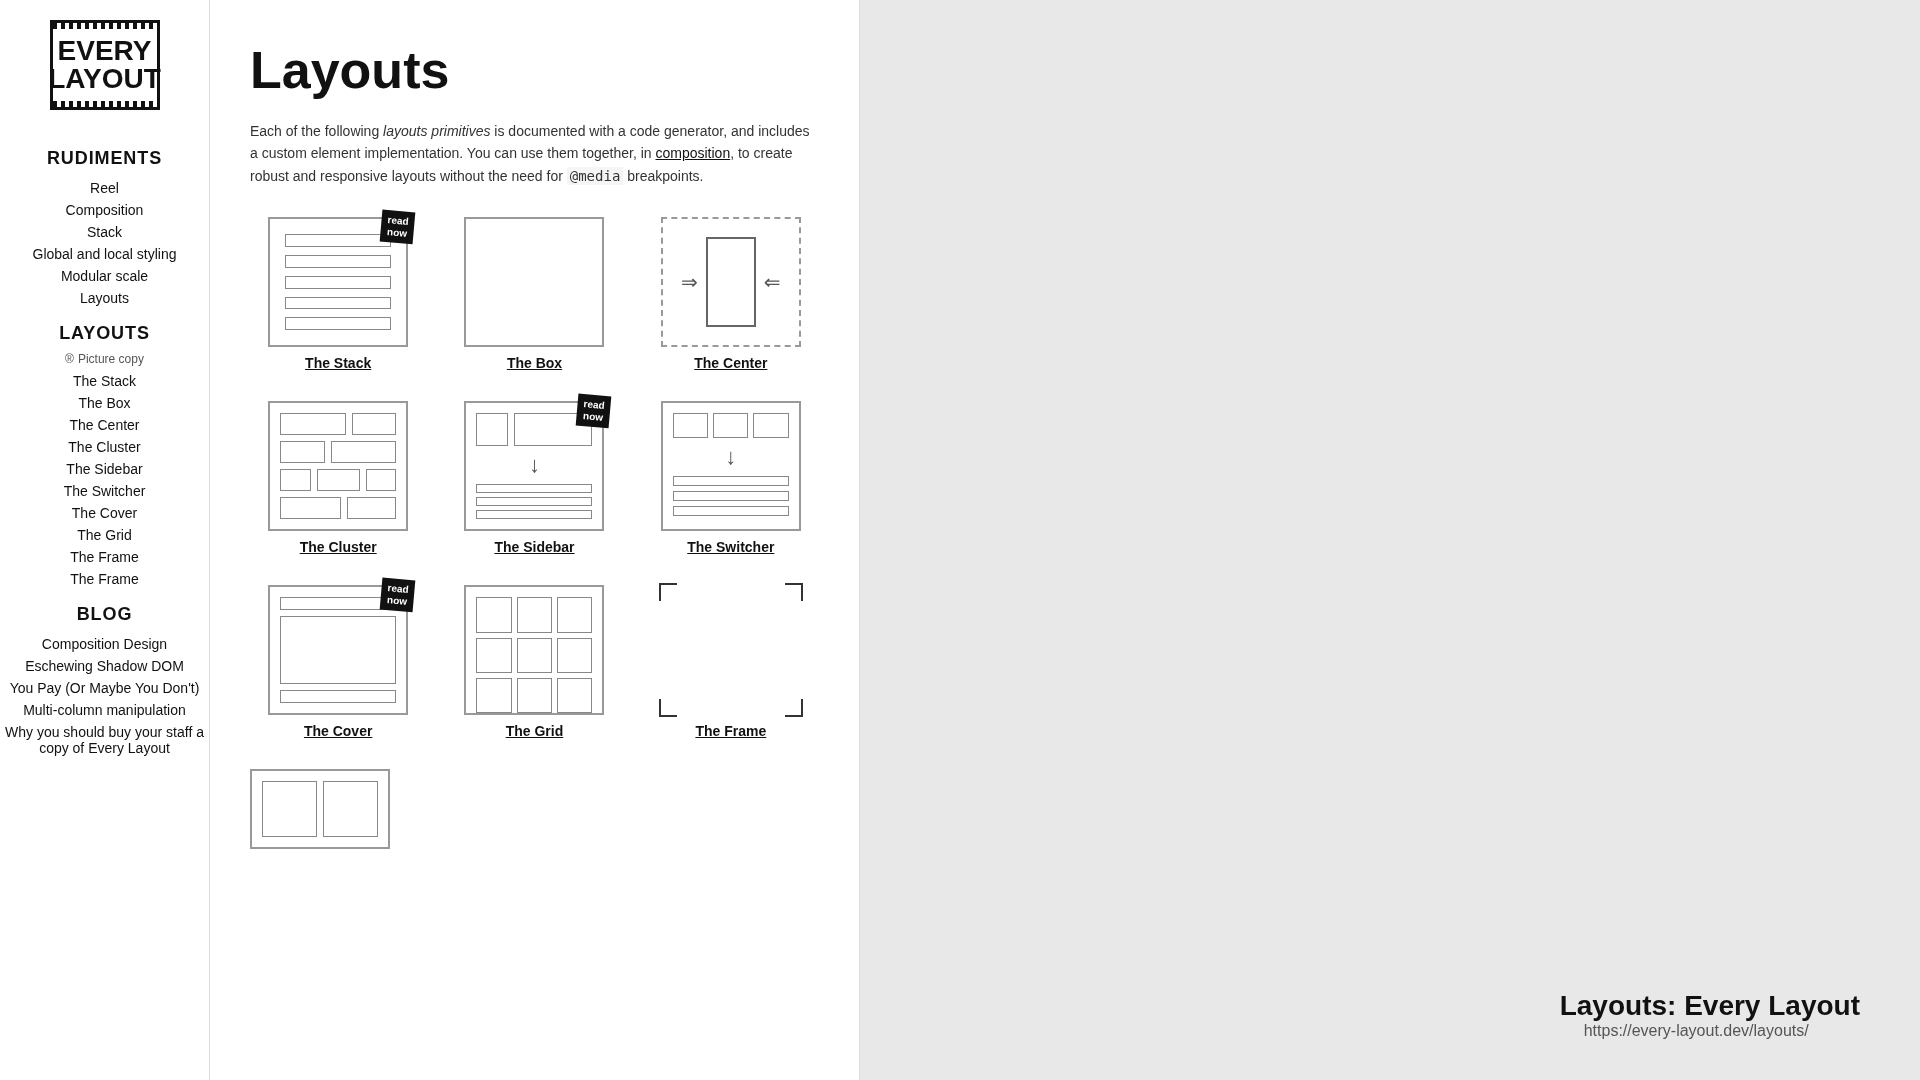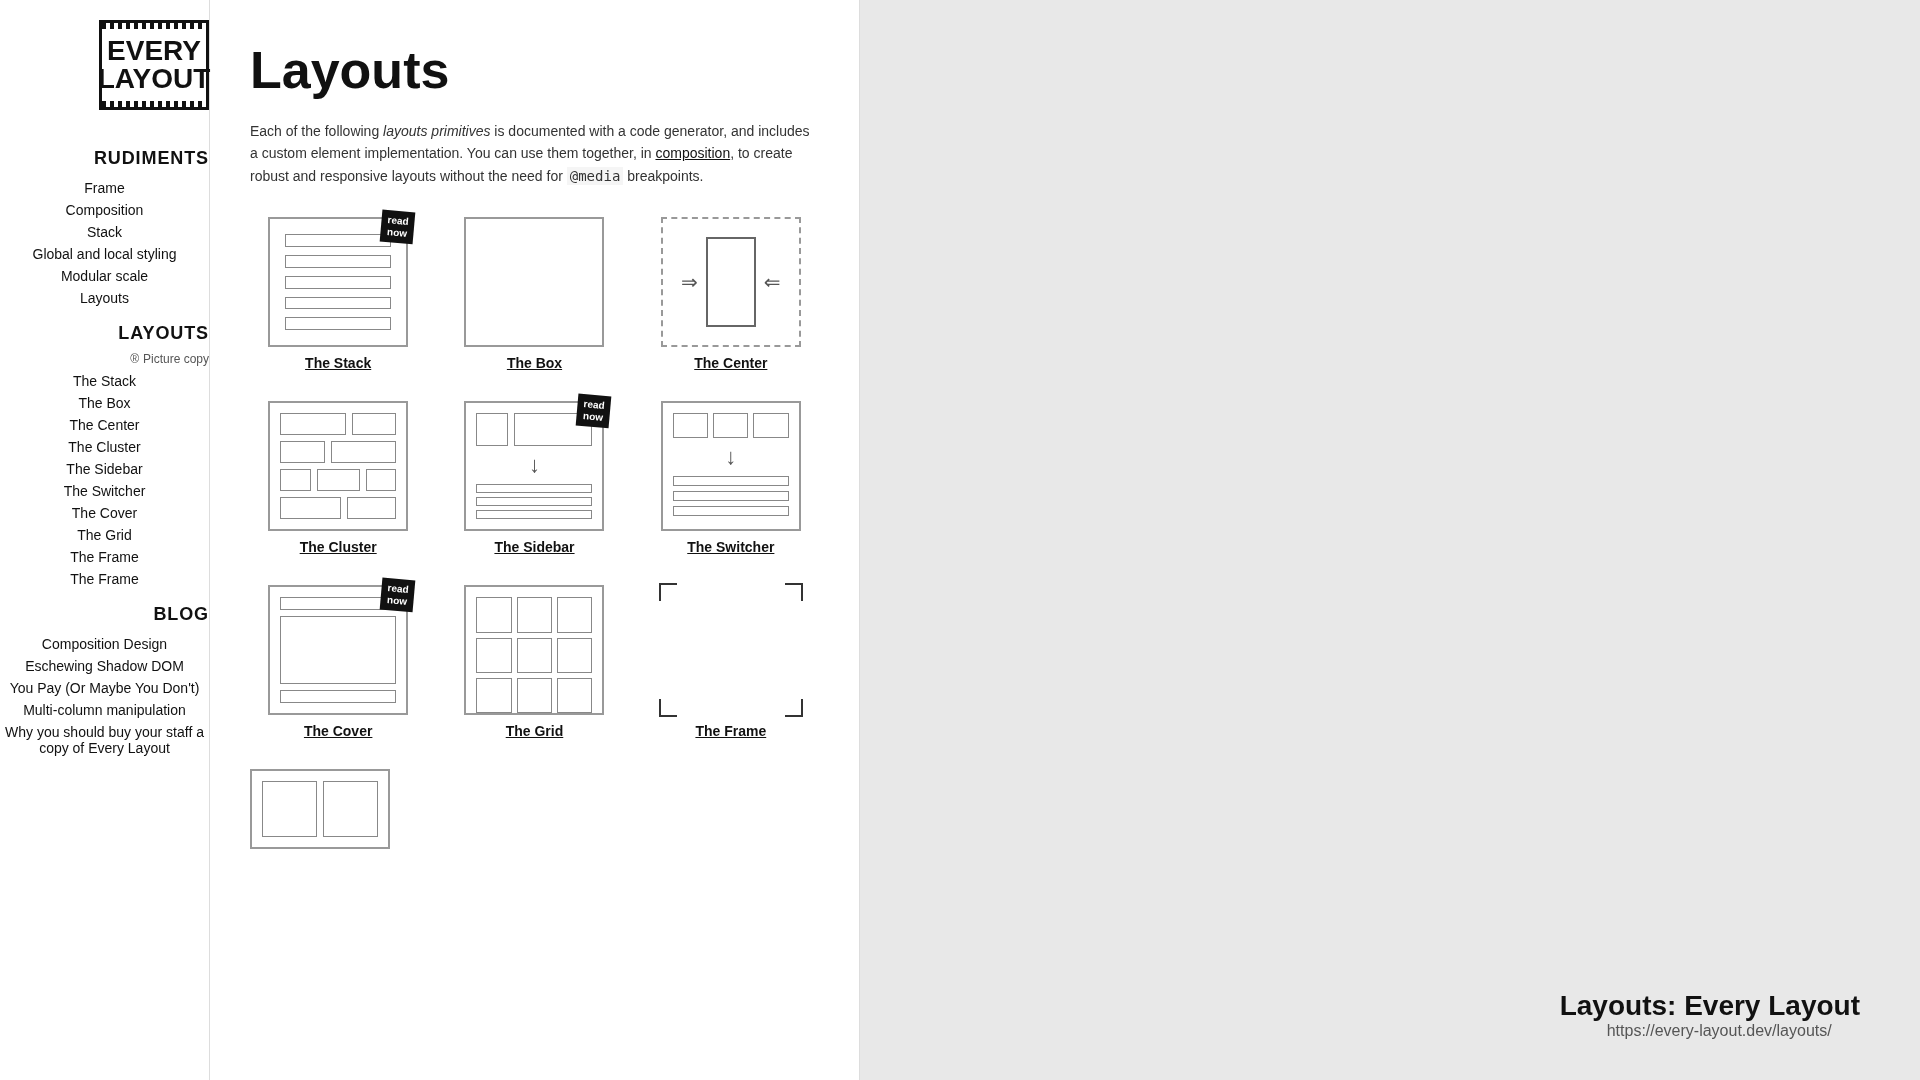--- a/index.html
+++ b/index.html
@@ -12,21 +12,21 @@
 
     
     #sidebar {
       width: 210px;
       min-width: 210px;
       background: #fff;
       border-right: 1px solid #ddd;
       padding: 20px 0;
       display: flex;
       flex-direction: column;
-      align-items: flex-end;
+      align-items: center;
     }
 
     .logo-container {
       margin-bottom: 24px;
       text-align: center;
     }
 
     .logo-box {
       width: 110px;
       height: 90px;
@@ -235,41 +235,42 @@
       padding: 40px 60px;
     }
 
     .attribution {
       text-align: left;
     }
     .attribution-title {
       font-size: 28px;
       font-weight: 700;
       color: #111;
+      margin-left: 23px;
     }
     .attribution-url {
       font-size: 16px;
       color: #555;
       padding-left: 47px;
     }
   </style>
 </head>
 <body>
 
 <div id="sidebar">
   <div class="logo-container">
     <div class="logo-box">
       <div class="logo-stripe-top"></div>
       <div class="logo-text">EVERY<br>LAYOUT</div>
       <div class="logo-stripe-bottom"></div>
     </div>
   </div>
 
   <div class="nav-section-title">RUDIMENTS</div>
-  <a class="nav-link">Frame</a>
+  <a class="nav-link">Reel</a>
   <a class="nav-link">Composition</a>
   <a class="nav-link">Stack</a>
   <a class="nav-link">Global and local styling</a>
   <a class="nav-link">Modular scale</a>
   <a class="nav-link">Layouts</a>
 
   <div class="nav-section-title">LAYOUTS</div>
   <div class="nav-small">
     <span>®</span>
     <span>Picture copy</span>

